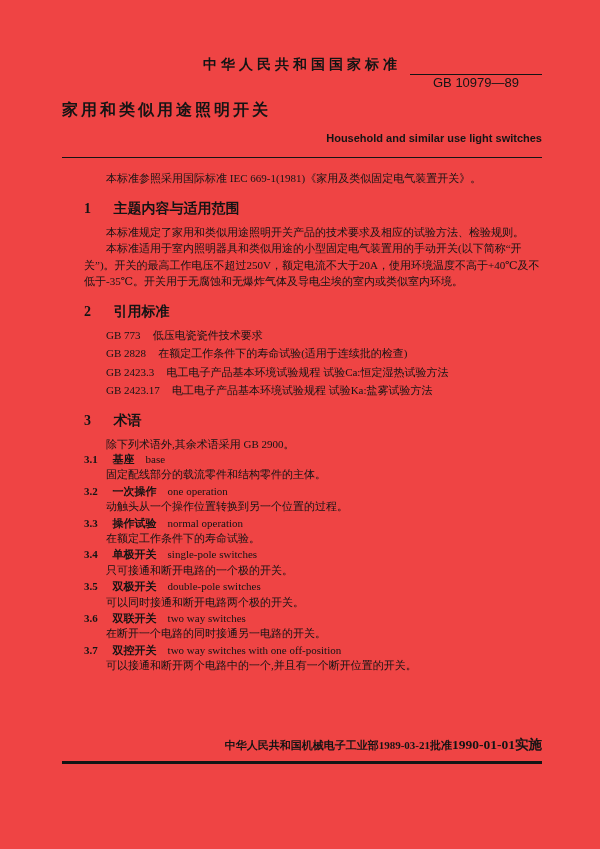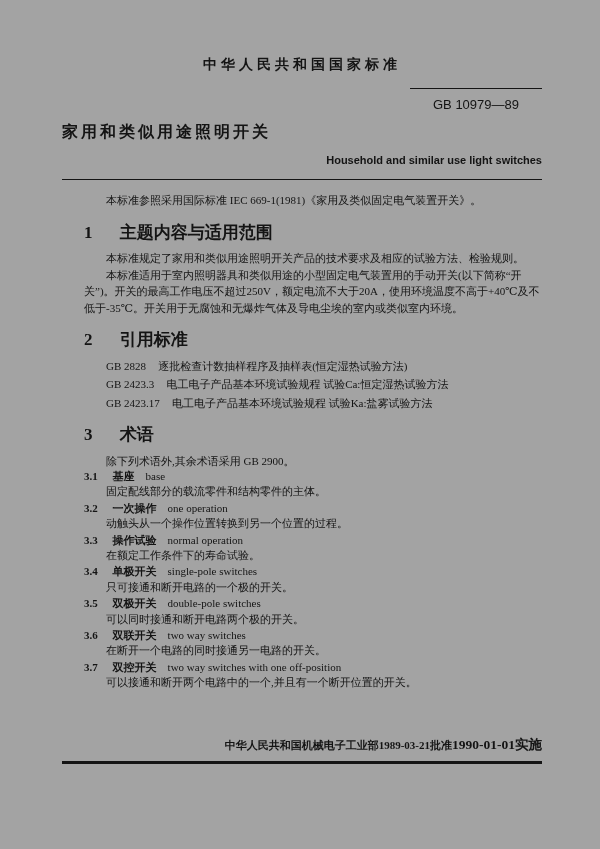--- a/index.html
+++ b/index.html
@@ -1,38 +1,38 @@
 <!DOCTYPE html>
 <html><head>
 <meta charset="utf-8">
 <style>
   * { margin: 0; padding: 0; box-sizing: border-box; }
   html, body { background: #ffffff; }
   .page {
     width: 600px; height: 849px; position: relative; overflow: hidden;
-    background: #a3a3a3; color: #141414;
+    background: #ef4444; color: #141414;
     font-family: "Liberation Serif", "DejaVu Serif", serif;
     padding: 56px 58px 0 62px;
   }
   .std-label {
     text-align: center; font-weight: bold; font-size: 14px; letter-spacing: 4px;
   }
   .gb-block {
-    margin-top: 14px; margin-left: auto; width: 132px;
-    border-top: 1.5px solid #141414; text-align: center; padding-top: 8px;
+    margin-top: 0; margin-left: auto; width: 132px;
+    border-top: 1.5px solid #141414; text-align: center; padding-top: 0;
     font-size: 13px; font-family: "Liberation Sans", "DejaVu Sans", sans-serif;
   }
   .title-zh { text-align: left; font-weight: bold; font-size: 16px; letter-spacing: 3px; margin-top: 10px; }
   .title-en { text-align: right; font-weight: bold; font-size: 11px; margin-top: 11px;
               font-family: "Liberation Sans", "DejaVu Sans", sans-serif; }
   .header-rule { border: none; border-top: 1.5px solid #141414; margin-top: 13px; }
 
   .body { margin-top: 12px; margin-left: 22px; font-size: 11px; line-height: 1.5; }
   p.indent { text-indent: 2em; }
-  .sec-heading { font-size: 17px; font-weight: bold; margin: 11px 0 5px 0; }
+  .sec-heading { font-size: 14px; font-weight: bold; margin: 11px 0 5px 0; }
   .sec-num { display: inline-block; min-width: 2.1em; }
   .ref-list { margin-left: 2em; }
   .ref-line { margin: 2px 0; }
   .ref-code { display: inline-block; margin-right: 1.1em; }
   .term { margin-bottom: 1px; line-height: 1.4; }
   .term-num { display: inline-block; min-width: 2.6em; font-weight: bold; }
   .term-zh { font-weight: bold; margin-right: 1em; }
   .term-en { }
   .term-def { text-indent: 2em; }
 
@@ -67,21 +67,24 @@
       <span class="sec-num">1</span><span>主题内容与适用范围</span>
     </div>
     <p class="indent">本标准规定了家用和类似用途照明开关产品的技术要求及相应的试验方法、检验规则。</p>
     <p class="indent">本标准适用于室内照明器具和类似用途的小型固定电气装置用的手动开关(以下简称“开关”)。开关的最高工作电压不超过250V，额定电流不大于20A，使用环境温度不高于+40℃及不低于-35℃。开关用于无腐蚀和无爆炸气体及导电尘埃的室内或类似室内环境。</p>
 
     <div class="sec-heading">
       <span class="sec-num">2</span><span>引用标准</span>
     </div>
     <div class="ref-list">
       <div class="ref-line">
-        <span class="ref-code">GB 2828</span><span>逐批检查计数抽样程序及抽样表(恒定湿热试验方法)</span>
+        <span class="ref-code">GB 773</span><span>低压电瓷瓷件技术要求</span>
+      </div>
+      <div class="ref-line">
+        <span class="ref-code">GB 2828</span><span>在额定工作条件下的寿命试验(适用于连续批的检查)</span>
       </div>
       <div class="ref-line">
         <span class="ref-code">GB 2423.3</span><span>电工电子产品基本环境试验规程  试验Ca:恒定湿热试验方法</span>
       </div>
       <div class="ref-line">
         <span class="ref-code">GB 2423.17</span><span>电工电子产品基本环境试验规程  试验Ka:盐雾试验方法</span>
       </div>
     </div>
 
     <div class="sec-heading">

